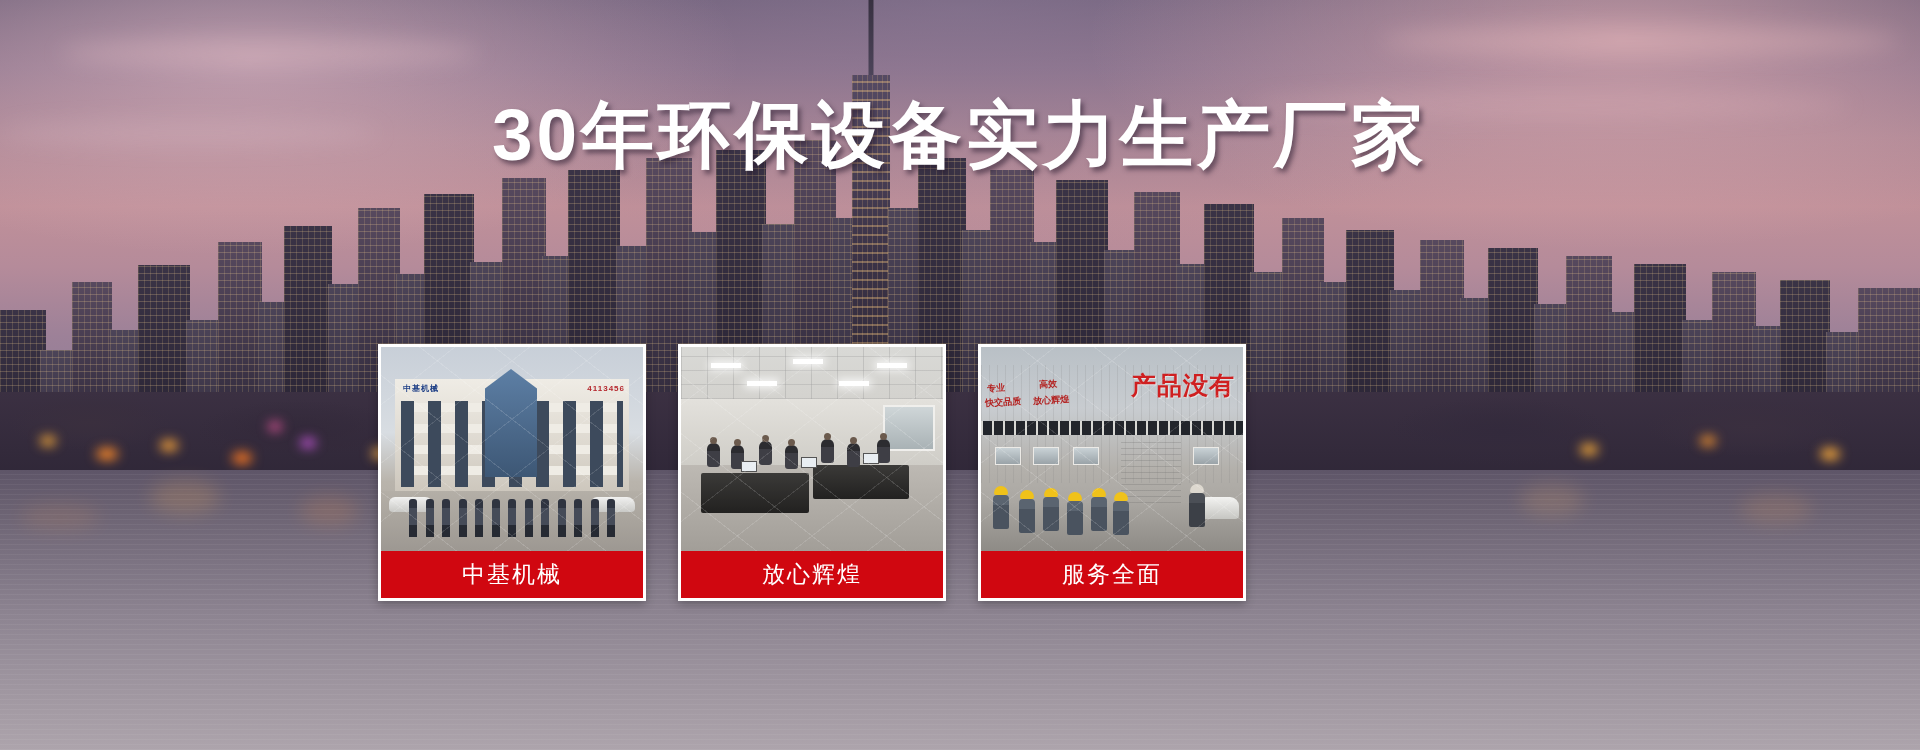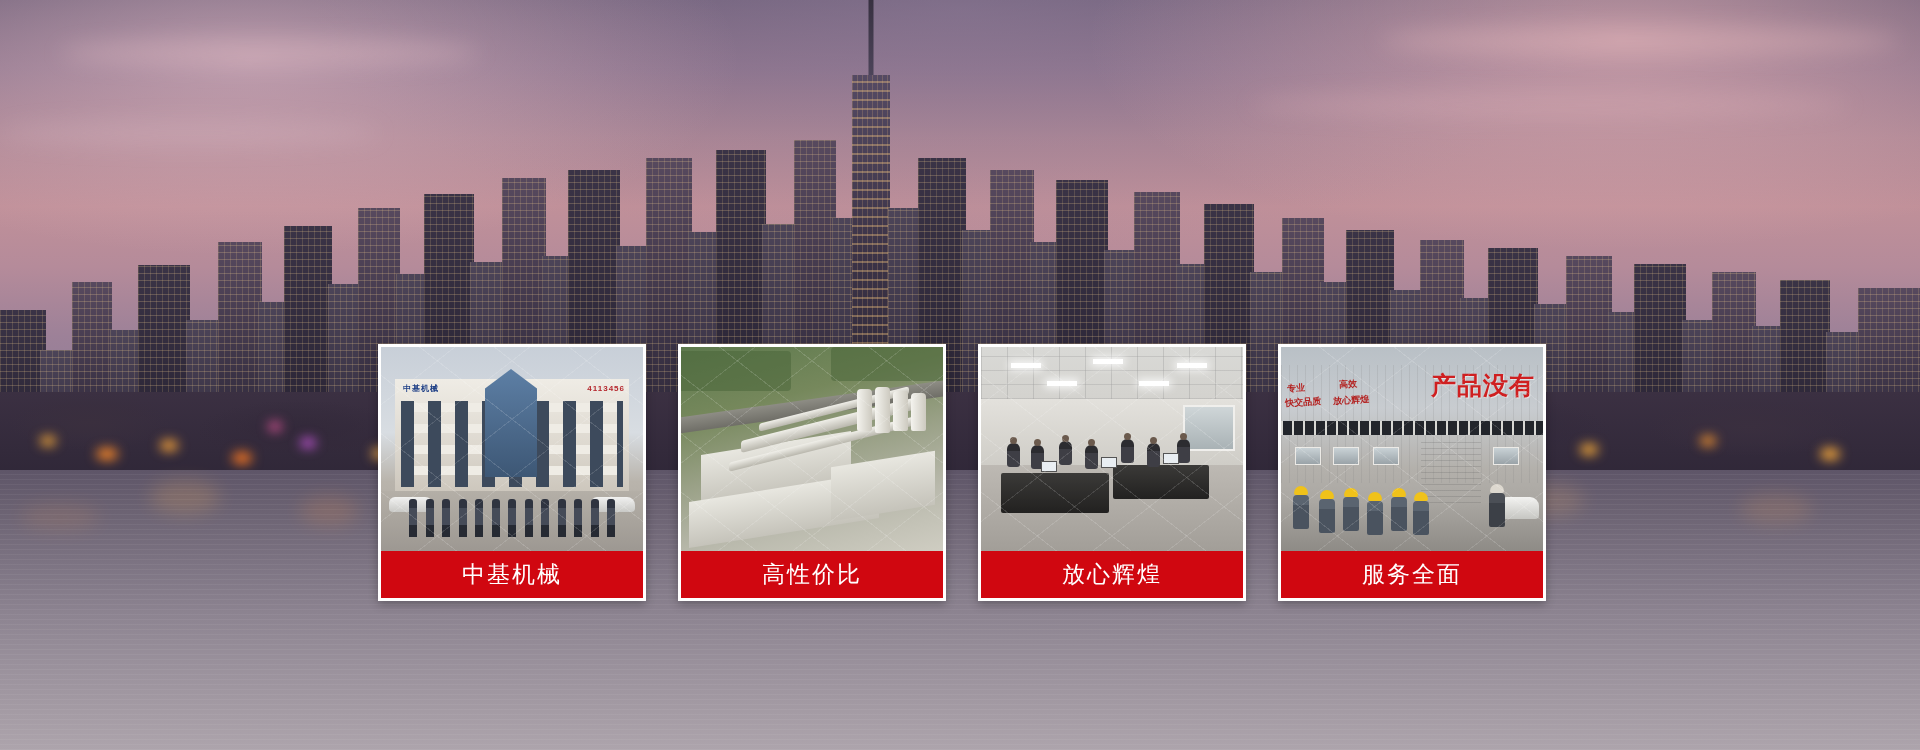--- a/index.html
+++ b/index.html
@@ -371,20 +371,21 @@
 
   <div class="water">
     <div class="refl" style="left:150px;  top:10px;  width:70px;  height:34px; background:rgba(255,180,90,.35);"></div>
     <div class="refl" style="left:300px;  top:26px;  width:58px;  height:30px; background:rgba(255,150,70,.3);"></div>
     <div class="refl" style="left:860px;  top:4px;   width:46px;  height:72px; background:rgba(150,150,190,.35);"></div>
     <div class="refl" style="left:1520px; top:14px;  width:64px;  height:32px; background:rgba(255,185,110,.3);"></div>
     <div class="refl" style="left:1740px; top:24px;  width:72px;  height:30px; background:rgba(255,170,90,.28);"></div>
     <div class="refl" style="left:20px;   top:34px;  width:80px;  height:26px; background:rgba(255,160,80,.22);"></div>
   </div>
 
+  <div class="headline">30年环保设备实力生产厂家</div>
 
 
   <div class="cards">
 
     <div class="card">
       <div class="card-photo p1">
         <div class="bldg"></div>
         <div class="atrium"></div>
         <div class="signrow">
           <span class="sign-l">中基机械</span>
@@ -406,39 +407,20 @@
             <i></i>
             <i></i>
             <i></i>
             <i></i>
         </div>
         <div class="wm"></div>
       </div>
       <div class="card-caption">中基机械</div>
     </div>
 
-    <div class="card">
-      <div class="card-photo p2">
-        <div class="field" style="left:-10px; top:4px;  width:120px; height:40px;"></div>
-        <div class="field" style="left:150px; top:0px;  width:130px; height:34px;"></div>
-        <div class="road" style="left:-20px; top:52px; width:300px; height:16px;"></div>
-        <div class="slab" style="left:20px;  top:96px; width:150px; height:52px;"></div>
-        <div class="slab" style="left:8px;   top:140px;width:190px; height:46px;"></div>
-        <div class="slab" style="left:150px; top:112px;width:104px; height:54px;"></div>
-        <div class="pipe" style="left:60px;  top:72px; width:176px; height:12px;"></div>
-        <div class="pipe" style="left:48px;  top:92px; width:190px; height:9px;"></div>
-        <div class="pipe" style="left:78px;  top:58px; width:150px; height:8px;"></div>
-        <div class="silo" style="left:176px; top:42px; height:42px;"></div>
-        <div class="silo" style="left:194px; top:40px; height:46px;"></div>
-        <div class="silo" style="left:212px; top:44px; height:40px;"></div>
-        <div class="silo" style="left:230px; top:46px; height:38px;"></div>
-        <div class="wm"></div>
-      </div>
-      <div class="card-caption">高性价比</div>
-    </div>
 
     <div class="card">
       <div class="card-photo p3">
         <div class="ceil"></div>
         <div class="lamp" style="left:30px;  top:16px;"></div>
         <div class="lamp" style="left:112px; top:12px;"></div>
         <div class="lamp" style="left:196px; top:16px;"></div>
         <div class="lamp" style="left:66px;  top:34px;"></div>
         <div class="lamp" style="left:158px; top:34px;"></div>
         <div class="wall"></div>

